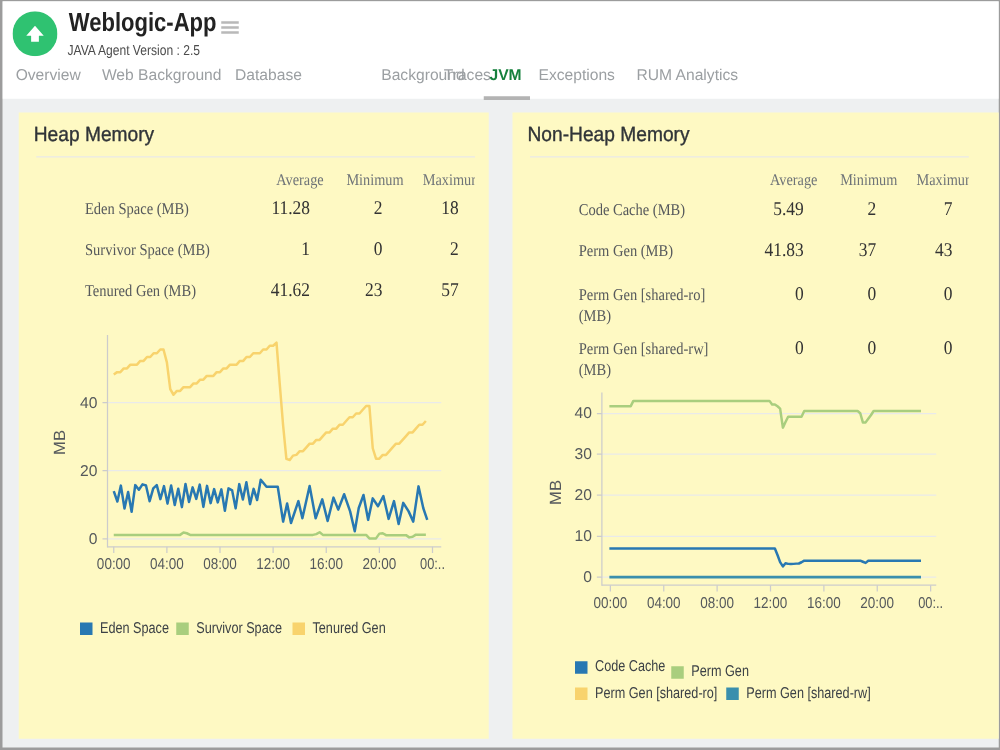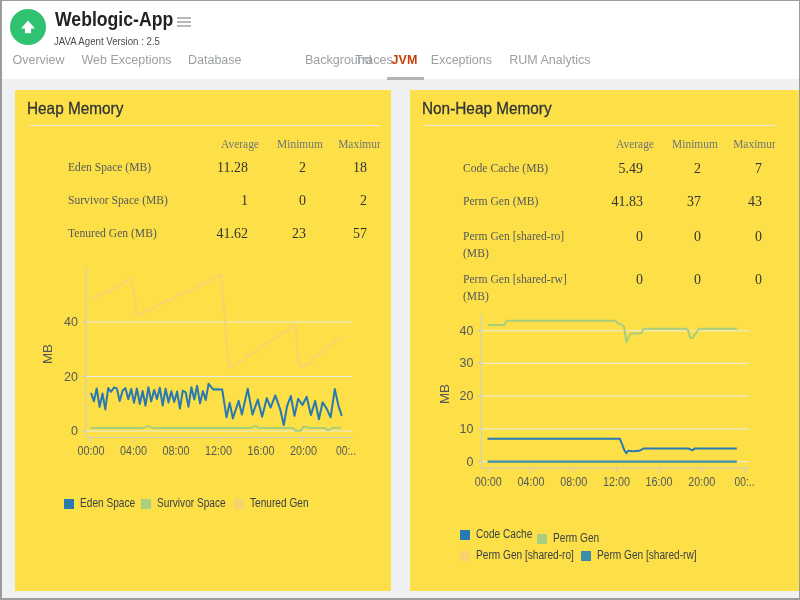--- a/index.html
+++ b/index.html
@@ -5,23 +5,23 @@
   border:solid #9c9c9c;border-width:1px 1px 2px 2px;background:#eef0f1;overflow:hidden;
   font-family:"Liberation Sans",sans-serif;}
 .hdr{position:absolute;left:0;top:0;width:100%;height:78px;background:#fff;}
 .h1{position:absolute;left:53px;top:6px;font-size:21px;font-weight:bold;color:#222;
   transform:scaleX(.84);transform-origin:left center;white-space:nowrap;letter-spacing:0;}
 .sub{position:absolute;left:52px;top:34px;font-size:11.5px;color:#4c4c4c;
   transform:scaleX(.84);transform-origin:left center;white-space:nowrap;}
 .burger{position:absolute;left:175px;top:15.5px;width:13.5px;}
 .burger div{height:2px;background:#b9b9b9;margin-bottom:2.2px;}
 .tab{position:absolute;top:52px;font-size:12.5px;color:#9b9fa2;white-space:nowrap;}
-.tab.act{color:#c2410c;font-weight:bold;}
+.tab.act{color:#15803d;font-weight:bold;}
 .underline{position:absolute;left:385px;top:75.5px;width:37px;height:3px;background:#b3b3b3;}
-.card{position:absolute;top:89px;width:376px;height:501px;background:#fde047;overflow:hidden;}
+.card{position:absolute;top:89px;width:376px;height:501px;background:#fef9c3;overflow:hidden;}
 .ct{position:absolute;left:11.5px;top:9px;font-size:16.5px;font-weight:400;color:#303438;-webkit-text-stroke:.3px #303438;
   transform:scaleX(.93);transform-origin:left center;white-space:nowrap;}
 .sep{position:absolute;left:14px;top:34.5px;width:351px;height:1px;background:#e9e9e9;}
 .tbl{position:absolute;left:0;top:0;width:365px;height:225px;overflow:hidden;font-family:Liberation Serif, serif;}
 .th{position:absolute;width:90px;text-align:center;font-size:13px;color:#6f7478;
   transform:scaleX(.88);transform-origin:center;white-space:nowrap;}
 .rl{position:absolute;left:53px;font-size:13.2px;color:#56595c;line-height:17px;
   transform:scaleX(.88);transform-origin:left top;white-space:nowrap;}
 .rv{position:absolute;width:70px;text-align:right;font-size:15.5px;color:#333;
   transform:scaleX(.9);transform-origin:right center;white-space:nowrap;}
@@ -37,21 +37,21 @@
     <path d="M18 11.6 L25 19.6 L21.1 19.6 L21.1 24.3 L14.9 24.3 L14.9 19.6 L11 19.6 Z" fill="#fff"></path>
   </svg>
   <div class="h1">Weblogic-App</div>
   <div class="burger">
       <div></div>
       <div></div>
       <div></div>
     </div>
   <div class="sub">JAVA Agent Version : 2.5</div>
   <span class="tab" style="left:10.5px;">Overview</span>
-    <span class="tab" style="left:79.5px;">Web Exceptions</span>
+    <span class="tab" style="left:79.5px;">Web Background</span>
     <span class="tab" style="left:186px;">Database</span>
     <span class="tab" style="left:255px;margin-left:48px;">Background</span>
     <span class="tab" style="left:353px;text-align:right;">Traces</span>
     <span class="tab act" style="left:389.6px;">JVM</span>
     <span class="tab" style="left:428.8px;">Exceptions</span>
     <span class="tab" style="left:507.2px;text-align:center;">RUM Analytics</span>
   <div class="underline"></div>
   <div class="card" style="left:13px;">
     <div class="ct">Heap Memory</div>
     <div class="sep"></div>

